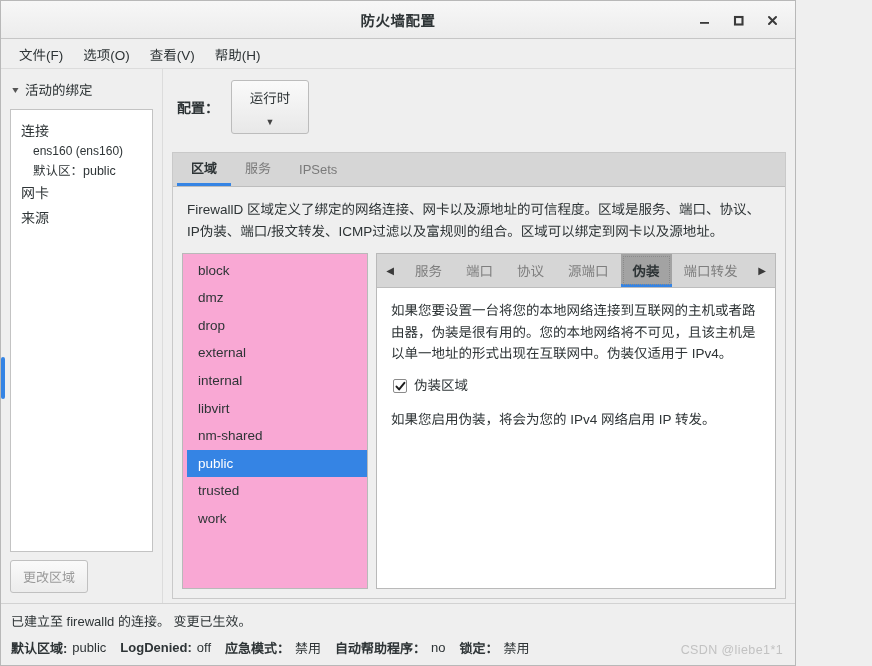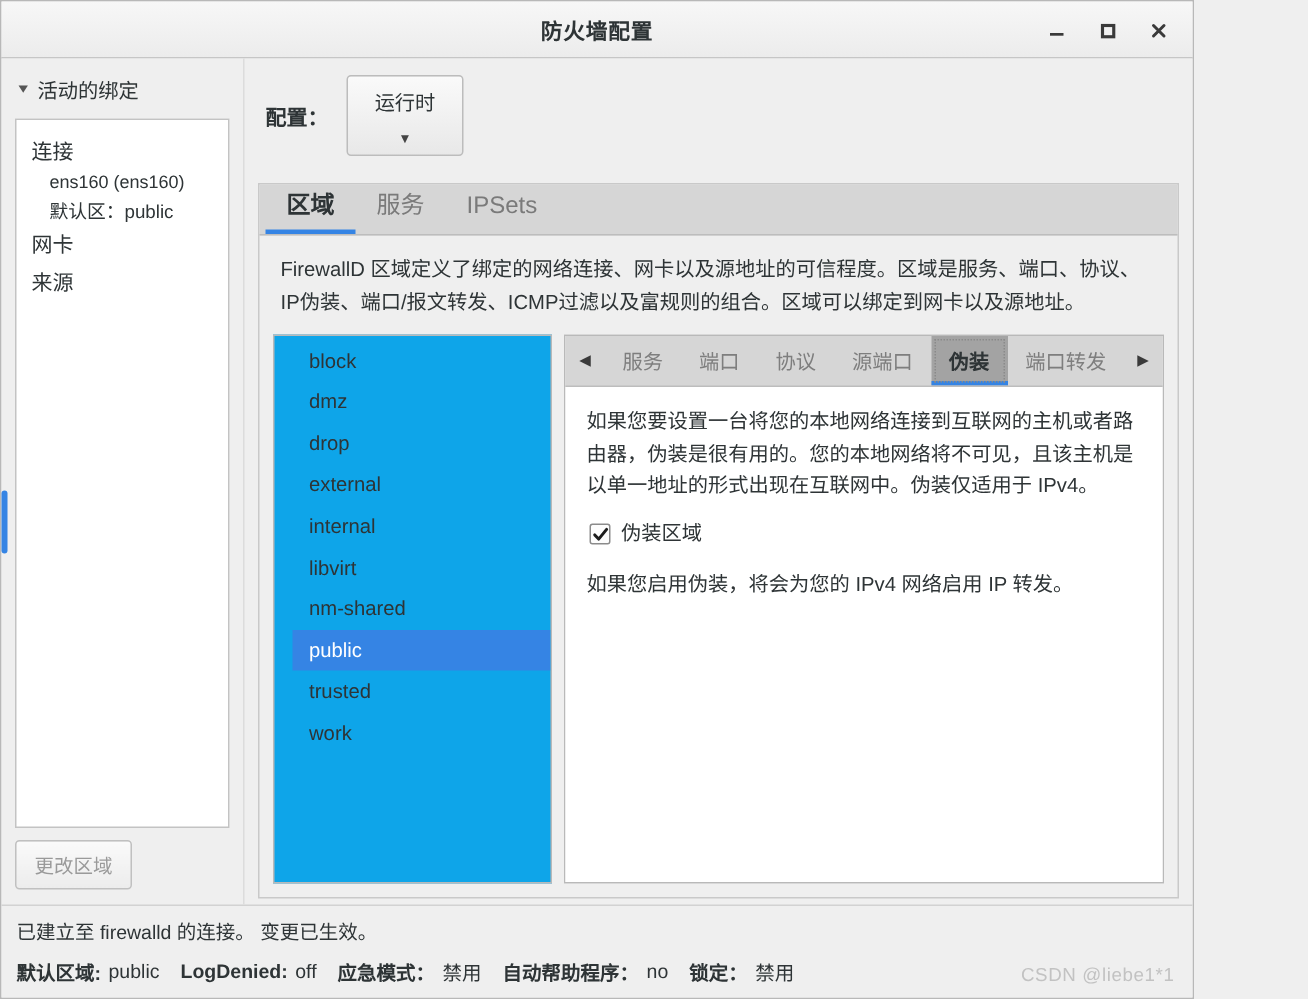--- a/index.html
+++ b/index.html
@@ -176,21 +176,21 @@
   .toptabs {
     display: flex; align-items: flex-end;
     background: #d6d6d6;
     border-bottom: 1px solid #bdbdbd;
     padding: 0 4px;
     flex: 0 0 auto;
     height: 34px;
   }
   .toptab {
     padding: 7px 14px 6px 14px;
-    font-size: 16px;
+    font-size: 13px;
     color: #7a7a7a;
     cursor: default;
     position: relative;
     border-bottom: 3px solid transparent;
     font-weight: normal;
   }
   .toptab.active {
     color: #2e3436;
     font-weight: bold;
     border-bottom: 3px solid #3584e4;
@@ -204,24 +204,24 @@
   }
   .split {
     flex: 1 1 auto;
     display: flex;
     gap: 8px;
     padding: 0 9px 9px 9px;
     min-height: 0;
   }
   .zones {
     width: 186px; flex: 0 0 186px;
-    background: #0ea5e9;
+    background: #f9a8d4;
     border: 1px solid #b9b9b9;
     overflow: hidden;
-    padding: 3px 0 0 12px;
+    padding: 3px 0 0 4px;
   }
   .zone {
     padding: 4px 0 4px 11px;
     font-size: 13.5px;
     color: #2e3436;
     cursor: default;
     line-height: 1.45;
   }
   .zone.selected {
     background: #3584e4;
@@ -353,20 +353,26 @@
       <div class="tb-btn">
         <span>
           <svg width="13" height="13" viewBox="0 0 13 13">
               <path d="M3 3 L10 10 M10 3 L3 10" stroke="#3a3a3a" stroke-width="2" stroke-linecap="round"></path>
             </svg>
         </span>
       </div>
     </div>
   </div>
 
+  <div class="menubar">
+    <div class="menu-item">文件(F)</div>
+    <div class="menu-item">选项(O)</div>
+    <div class="menu-item">查看(V)</div>
+    <div class="menu-item">帮助(H)</div>
+  </div>
 
   <div class="body">
 
     <div class="sidebar">
       <div class="sidebar-header">
         <span class="chev">▾</span>
         <span>活动的绑定</span>
       </div>
 
       <div class="binding-list">

